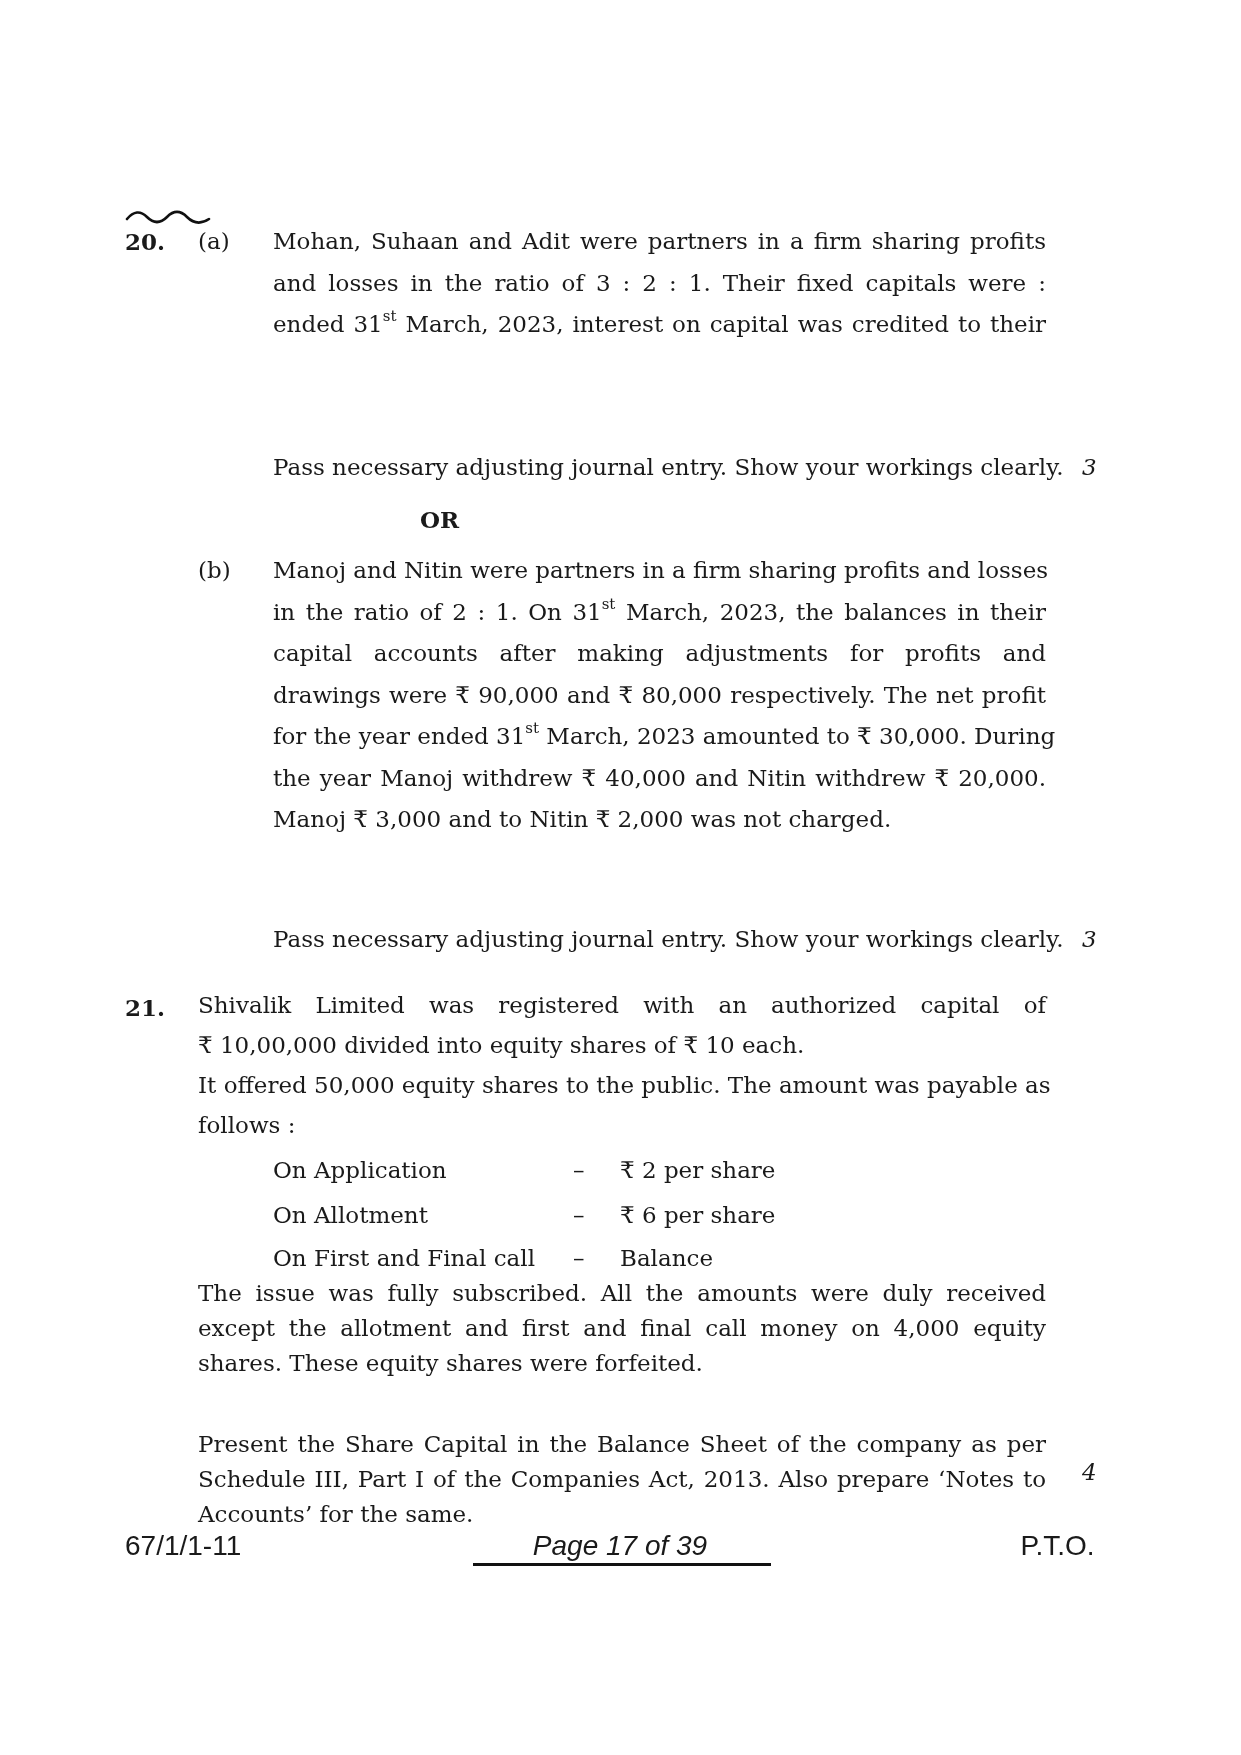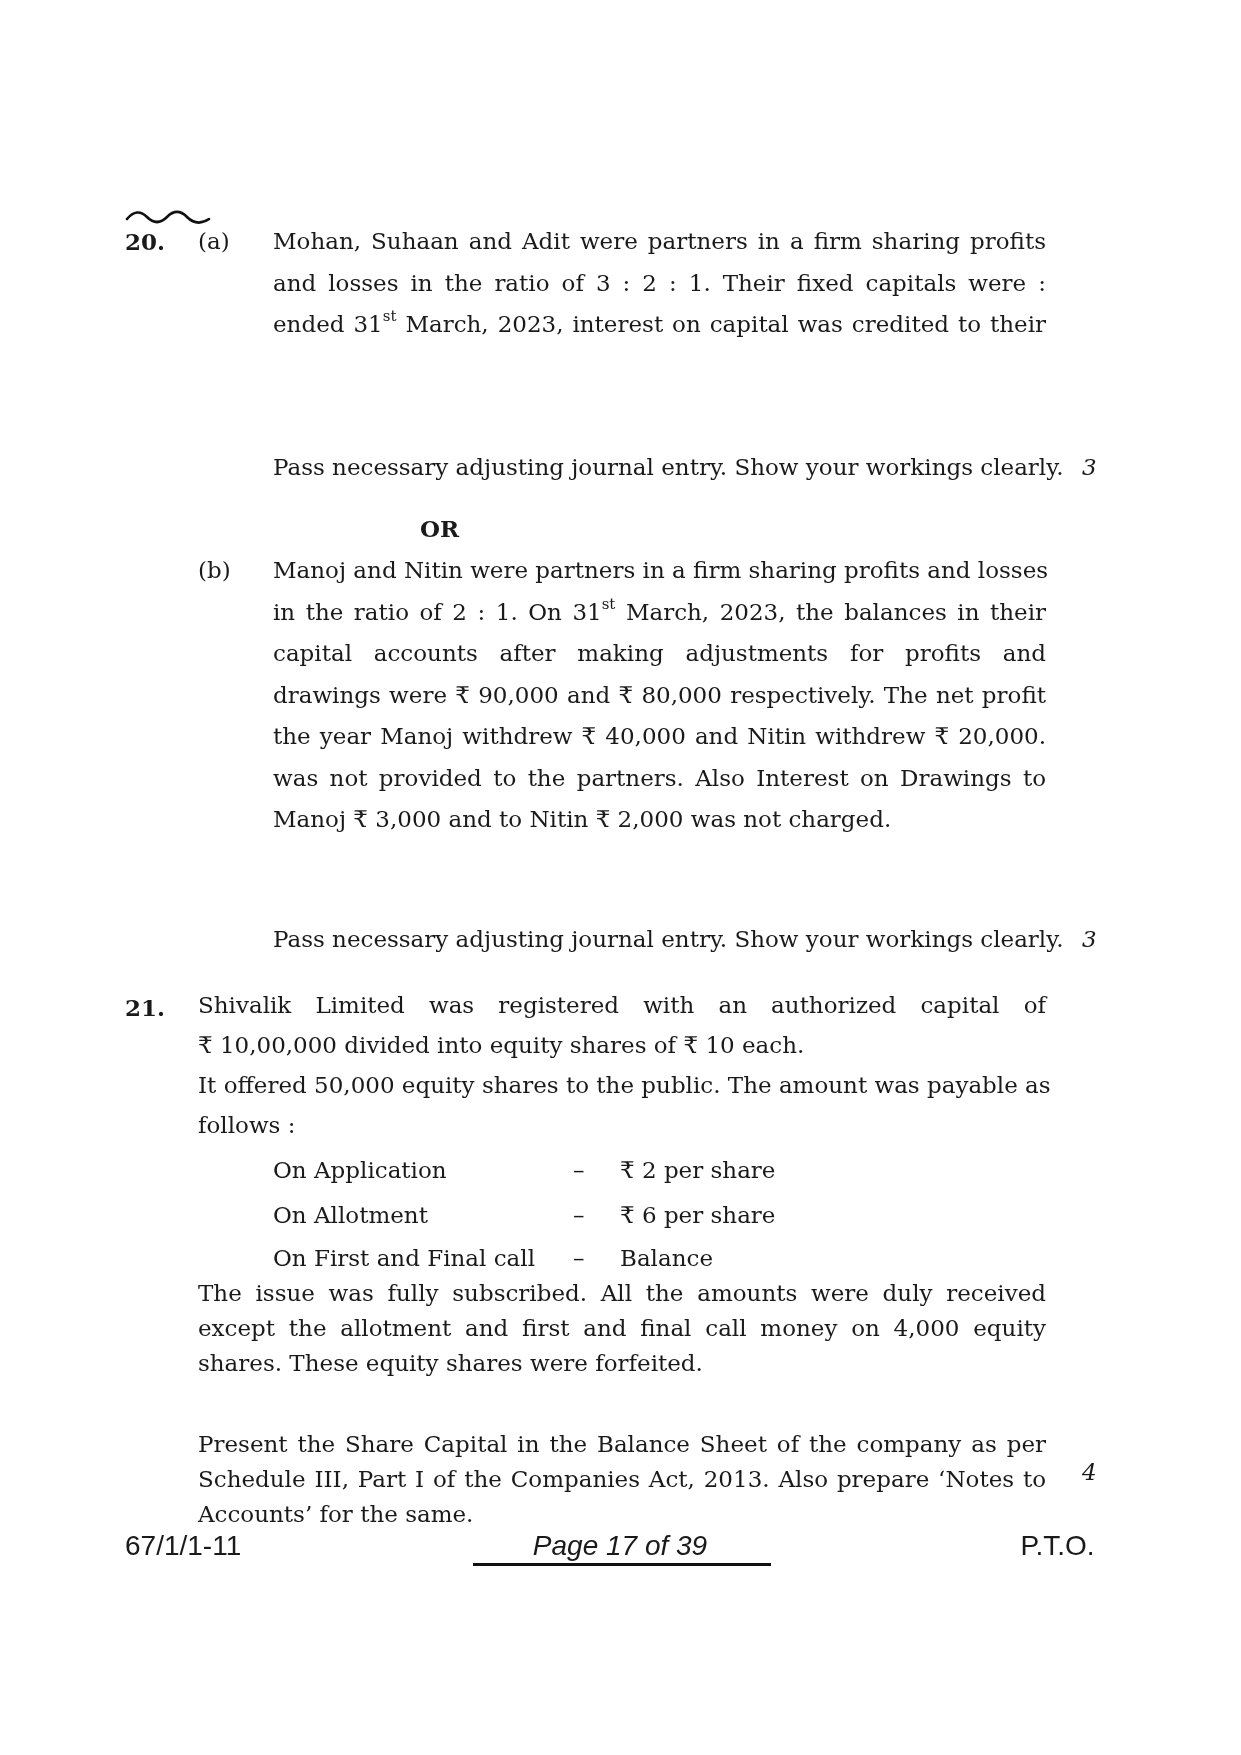--- a/index.html
+++ b/index.html
@@ -7,21 +7,21 @@
          font-family: "DejaVu Serif", "Liberation Serif", serif; color: #1a1a1a; }
   .page { position: absolute; left: 0; top: 0; width: 1241px; height: 1237px; }
   .squiggle { position: absolute; left: 125px; top: 205px; width: 90px; height: 22px; }
   .qnum { position: absolute; font-weight: bold; font-size: 23px; }
   .part { position: absolute; font-size: 23px; }
   .para { position: absolute; font-size: 23px; line-height: 41.5px; text-align: justify;
           text-align-last: justify; }
   .line { display: block; text-align: justify; text-align-last: justify; white-space: nowrap; }
   .line.left { text-align-last: left; }
   .marks { position: absolute; font-style: italic; font-size: 23px; }
-  .or { position: absolute; font-weight: bold; font-size: 23px; margin-top: 9px; }
+  .or { position: absolute; font-weight: bold; font-size: 23px; }
   sup { font-size: 15px; line-height: 0; position: relative; top: -2px; }
   .payrow { position: absolute; font-size: 23px; }
   .payrow .lbl { position: absolute; left: 0; white-space: nowrap; }
   .payrow .dash { position: absolute; left: 300px; }
   .payrow .val { position: absolute; left: 347px; white-space: nowrap; }
   .footer { position: absolute; top: 1530px; font-family: "Liberation Sans", "DejaVu Sans", sans-serif; font-size: 28px; }
   .footer-left { left: 125px; }
   .footer-center { left: 470px; width: 300px; text-align: center; font-style: italic; }
   .footer-underline { position: absolute; left: 473px; top: 1563px; width: 298px; height: 3px; background: #111; }
   .footer-right { left: 1000px; width: 115px; text-align: center; }
@@ -47,22 +47,22 @@
   <div class="marks" style="left:1082px; top:454px;">3</div>
 
   <div class="or" style="left:420px; top:506px;">OR</div>
 
   <div class="part" style="left:198px; top:557px;">(b)</div>
   <div class="para" style="left:273px; top:550px; width:773px;">
     <span class="line">Manoj and Nitin were partners in a firm sharing profits and losses</span>
     <span class="line"><span>in the ratio of 2 : 1. On 31</span><sup>st</sup><span> March, 2023, the balances in their</span></span>
     <span class="line">capital accounts after making adjustments for profits and</span>
     <span class="line">drawings were ₹ 90,000 and ₹ 80,000 respectively. The net profit</span>
+    <span class="line"><span>for the year ended 31</span><sup>st</sup><span> March, 2023 amounted to ₹ 30,000. During</span></span>
     <span class="line">the year Manoj withdrew ₹ 40,000 and Nitin withdrew ₹ 20,000.</span>
-    <span class="line">was not provided to the partners. Also Interest on Drawings to</span>
     <span class="line left">Manoj ₹ 3,000 and to Nitin ₹ 2,000 was not charged.</span>
   </div>
   <div class="part" style="left:273px; top:926px; white-space:nowrap;">Pass necessary adjusting journal entry. Show your workings clearly.</div>
   <div class="marks" style="left:1082px; top:926px;">3</div>
 
   <div class="qnum" style="left:125px; top:994px;">21.</div>
   <div class="para" style="left:198px; top:985px; width:848px; line-height:40px;">
     <span class="line">Shivalik Limited was registered with an authorized capital of</span>
     <span class="line left">₹ 10,00,000 divided into equity shares of ₹ 10 each.</span>
     <span class="line">It offered 50,000 equity shares to the public. The amount was payable as</span>

